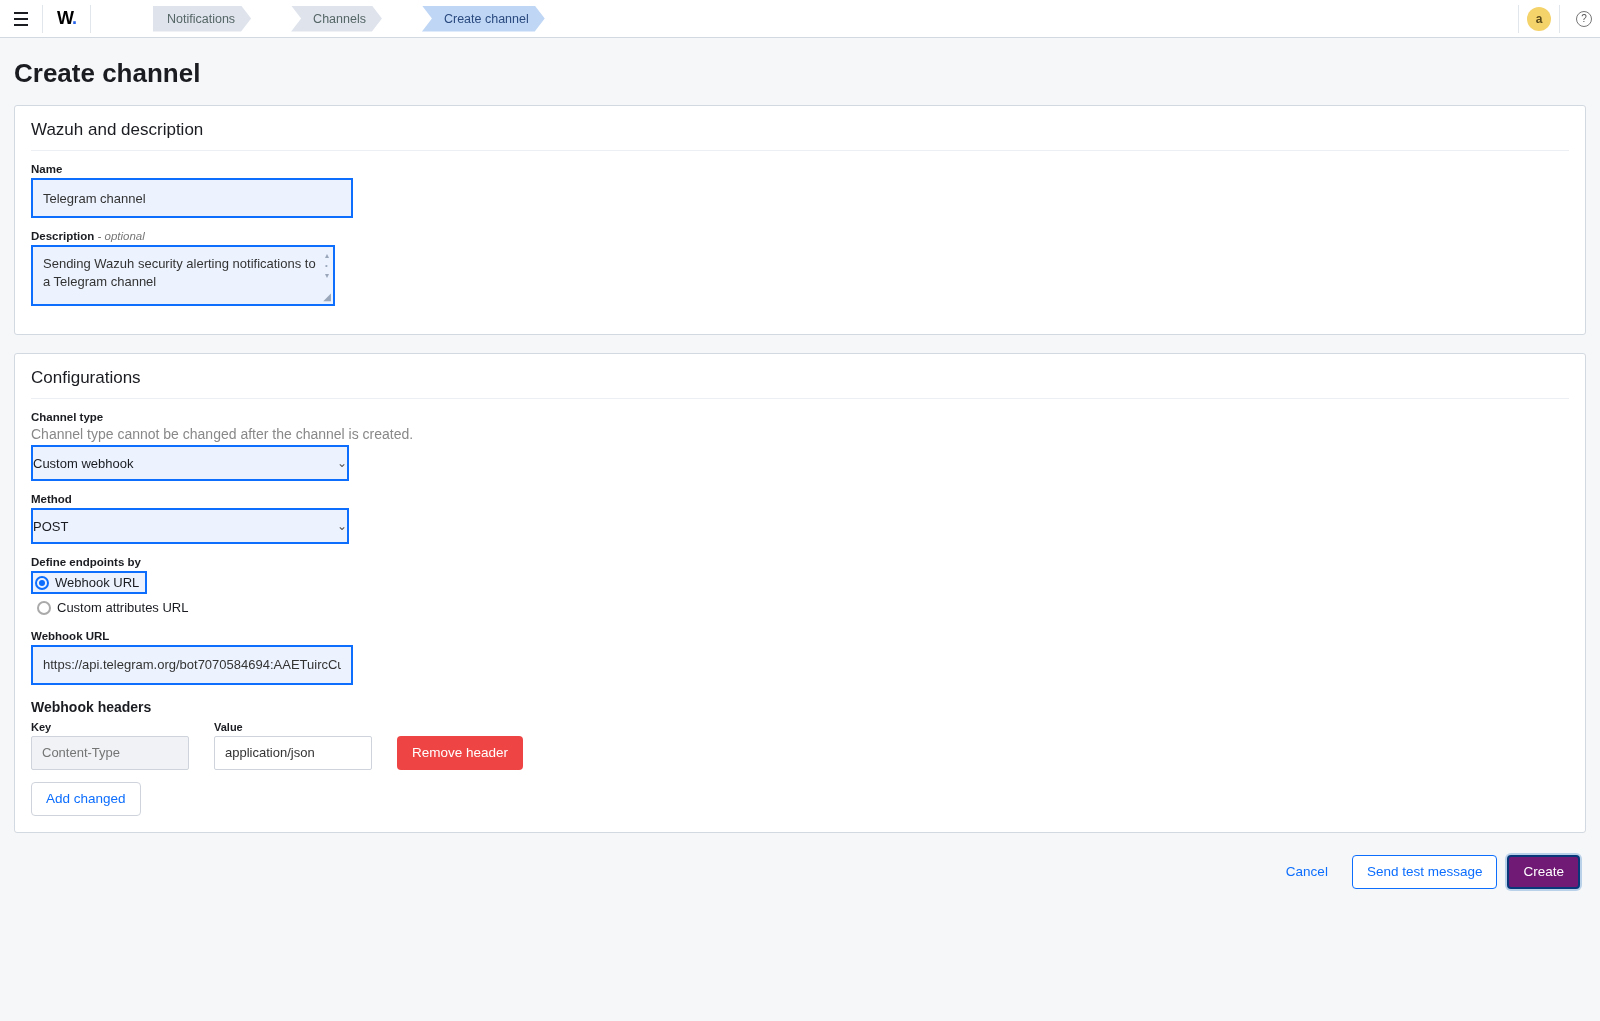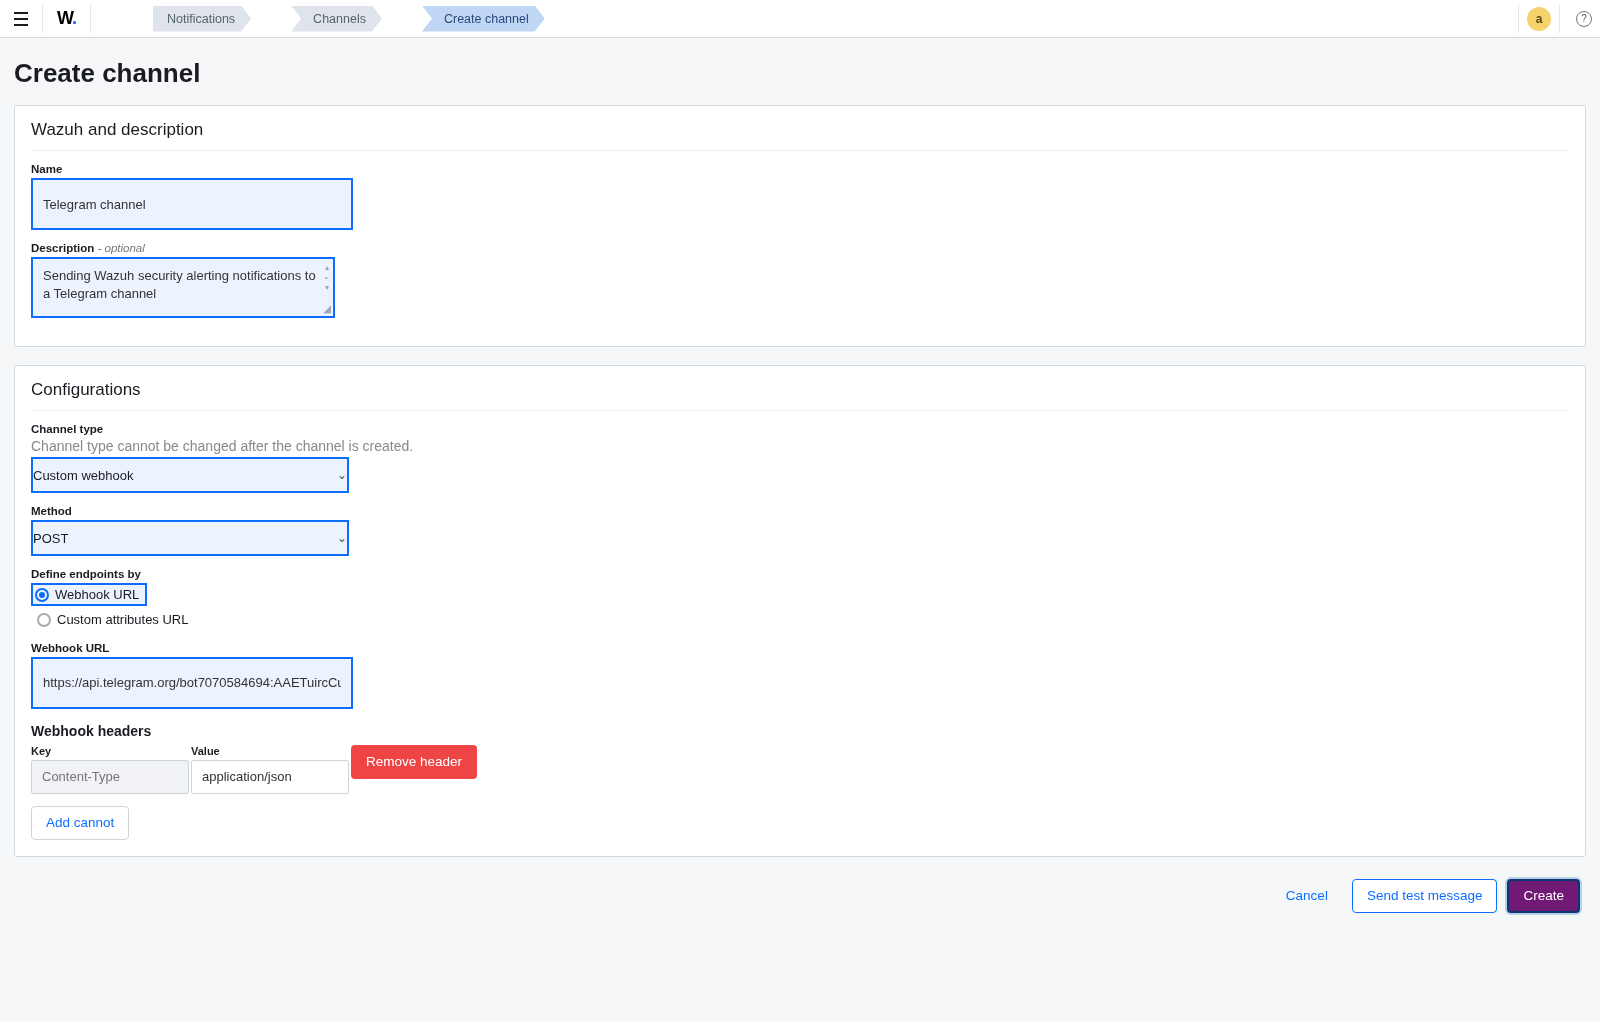--- a/index.html
+++ b/index.html
@@ -113,21 +113,21 @@
     font-size: 14px; color: #888; margin-bottom: 3px;
   }
 
   .hl-box {
     border: 2.5px solid #0d6efd;
     background: #ecf3ff;
     display: inline-block;
   }
 
   input[type=text].tf, .tf {
-    width: 318px; height: 48px;
+    width: 318px; height: 36px;
     padding: 0 10px;
     border: none;
     background: transparent;
     font-size: 13px;
     color: #333;
   }
   textarea.tf {
     width: 300px; height: 54px;
     padding: 8px 10px; resize: none;
     font-family: inherit;
@@ -162,21 +162,21 @@
   .radio.checked::after {
     content: ""; position: absolute; inset: 2px; border-radius: 50%; background: #0d6efd;
   }
   .radio.unchecked { border-color: #aaa; }
   .radio-label { font-size: 13px; }
 
   .headers-section h3 {
     font-size: 14px; font-weight: 600; margin: 14px 0 6px 0;
   }
   .headers-row {
-    display: flex; gap: 2px; 
+    display: flex; gap: 25px; align-items: flex-end;
   }
   .headers-col { display: flex; flex-direction: column; }
   .headers-col .col-label {
     font-size: 11px; font-weight: 600; margin-bottom: 3px;
   }
   .hf {
     width: 158px; height: 34px;
     border: 1px solid #cfd4dc; border-radius: 2px;
     padding: 0 10px; font-size: 13px; color: #333;
     background: #fff;
@@ -311,21 +311,21 @@
         <div class="headers-col">
           <span class="col-label">Key</span>
           <input type="text" class="hf disabled" disabled="" placeholder="Content-Type" style="">
         </div>
         <div class="headers-col">
           <span class="col-label">Value</span>
           <input type="text" class="hf" value="application/json" style="">
         </div>
         <button class="btn btn-primary">Remove header</button>
       </div>
-      <button class="btn btn-add">Add cannot</button>
+      <button class="btn btn-add">Add changed</button>
     </div>
   </div>
 
   <div class="footer-actions">
     <button class="btn btn-text">Cancel</button>
     <button class="btn btn-outline">Send test message</button>
     <button class="btn btn-create">Create</button>
   </div>
 </div>
 

